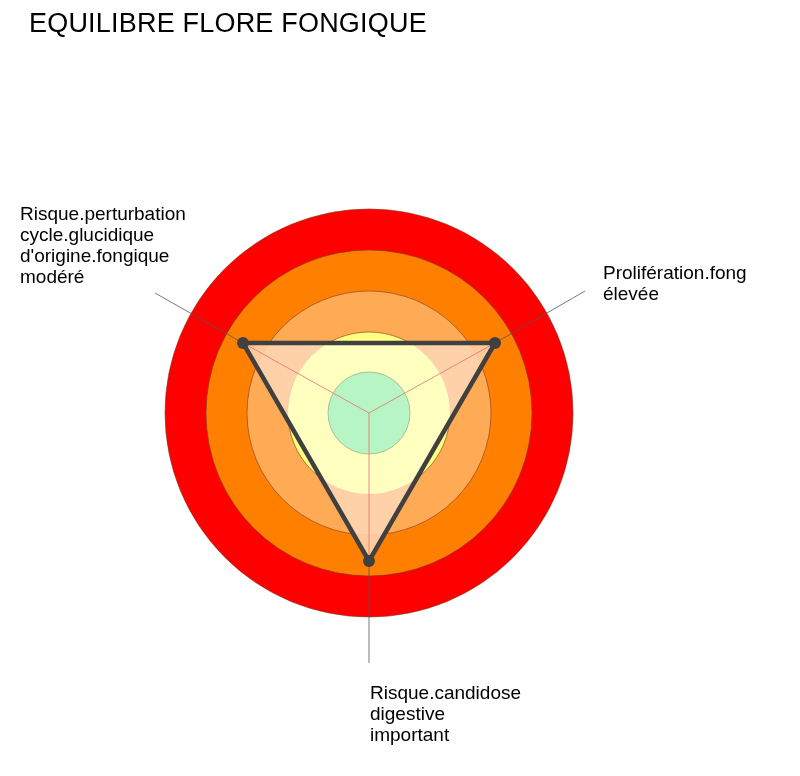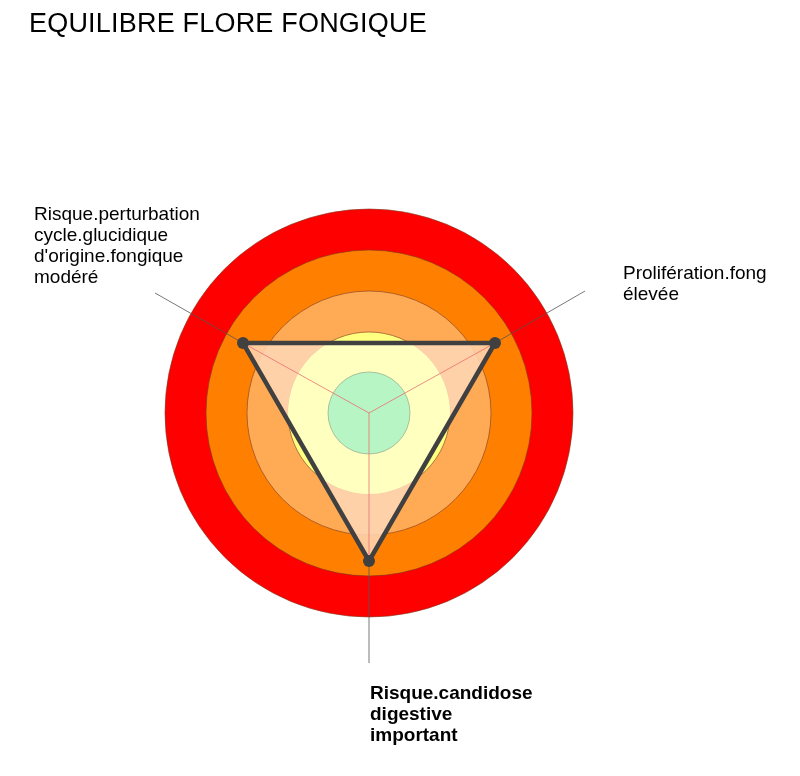--- a/index.html
+++ b/index.html
@@ -2,23 +2,23 @@
 <html><head>
 <meta charset="utf-8">
 <style>
   html, body { margin: 0; padding: 0; background: #ffffff; }
   body { width: 800px; height: 776px; position: relative; overflow: hidden;
          font-family: "Liberation Sans", sans-serif; color: #000; }
   .title { position: absolute; left: 13px; top: 8px; font-size: 27px;
            letter-spacing: 0.2px; white-space: nowrap; margin-left: 16px; }
   svg.chart { position: absolute; left: 0; top: 0; }
   .label { position: absolute; font-size: 19px; line-height: 21px; white-space: pre-line; }
-  .lbl-left { left: 34px; top: 203px; }
-  .lbl-right { left: 603px; top: 262px; margin-left: 20px; }
-  .lbl-bottom { left: 370px; top: 682px; font-weight: bold; }
+  .lbl-left { left: 20px; top: 203px; }
+  .lbl-right { left: 603px; top: 262px; }
+  .lbl-bottom { left: 370px; top: 682px; }
 </style>
 </head>
 <body>
 
 <div class="title">EQUILIBRE FLORE FONGIQUE</div>
 
 <svg class="chart" width="800" height="776">
 
   <g>
     <circle cx="369" cy="413" r="204" fill="#ff0000" stroke="#7a3a20" stroke-width="0.6"></circle>

